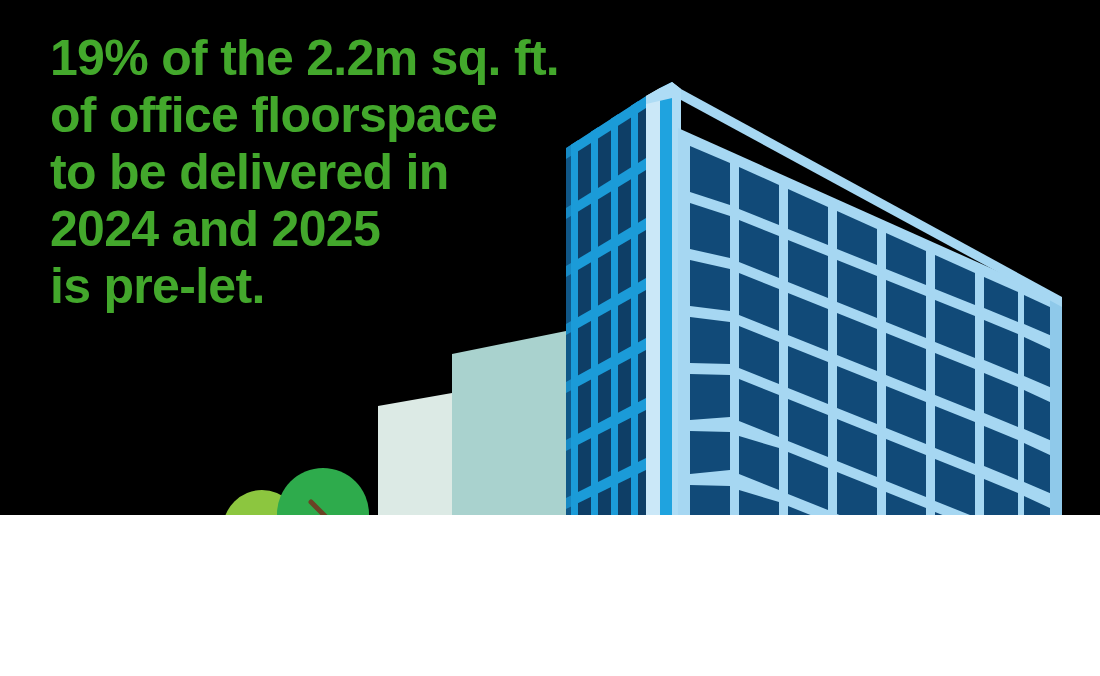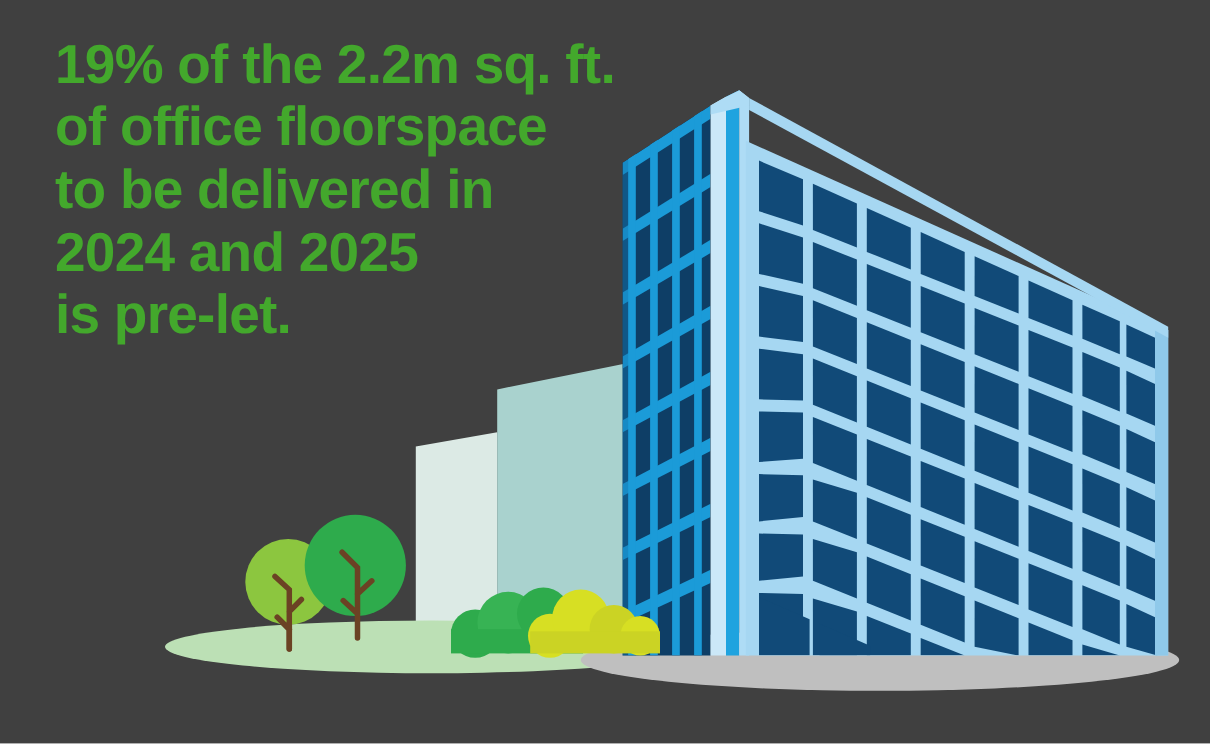--- a/index.html
+++ b/index.html
@@ -7,22 +7,22 @@
     margin: 0;
     padding: 0;
     background: #ffffff;
   }
   body {
     font-family: "Liberation Sans", sans-serif;
   }
   #stage {
     position: relative;
     width: 1100px;
-    height: 676px;
-    background: #404040;
+    height: 515px;
+    background: #000000;
     overflow: hidden;
     text-decoration: underline;
   }
   #artwork {
     position: absolute;
     left: 0;
     top: 0;
     width: 1100px;
     height: 676px;
     display: block;

